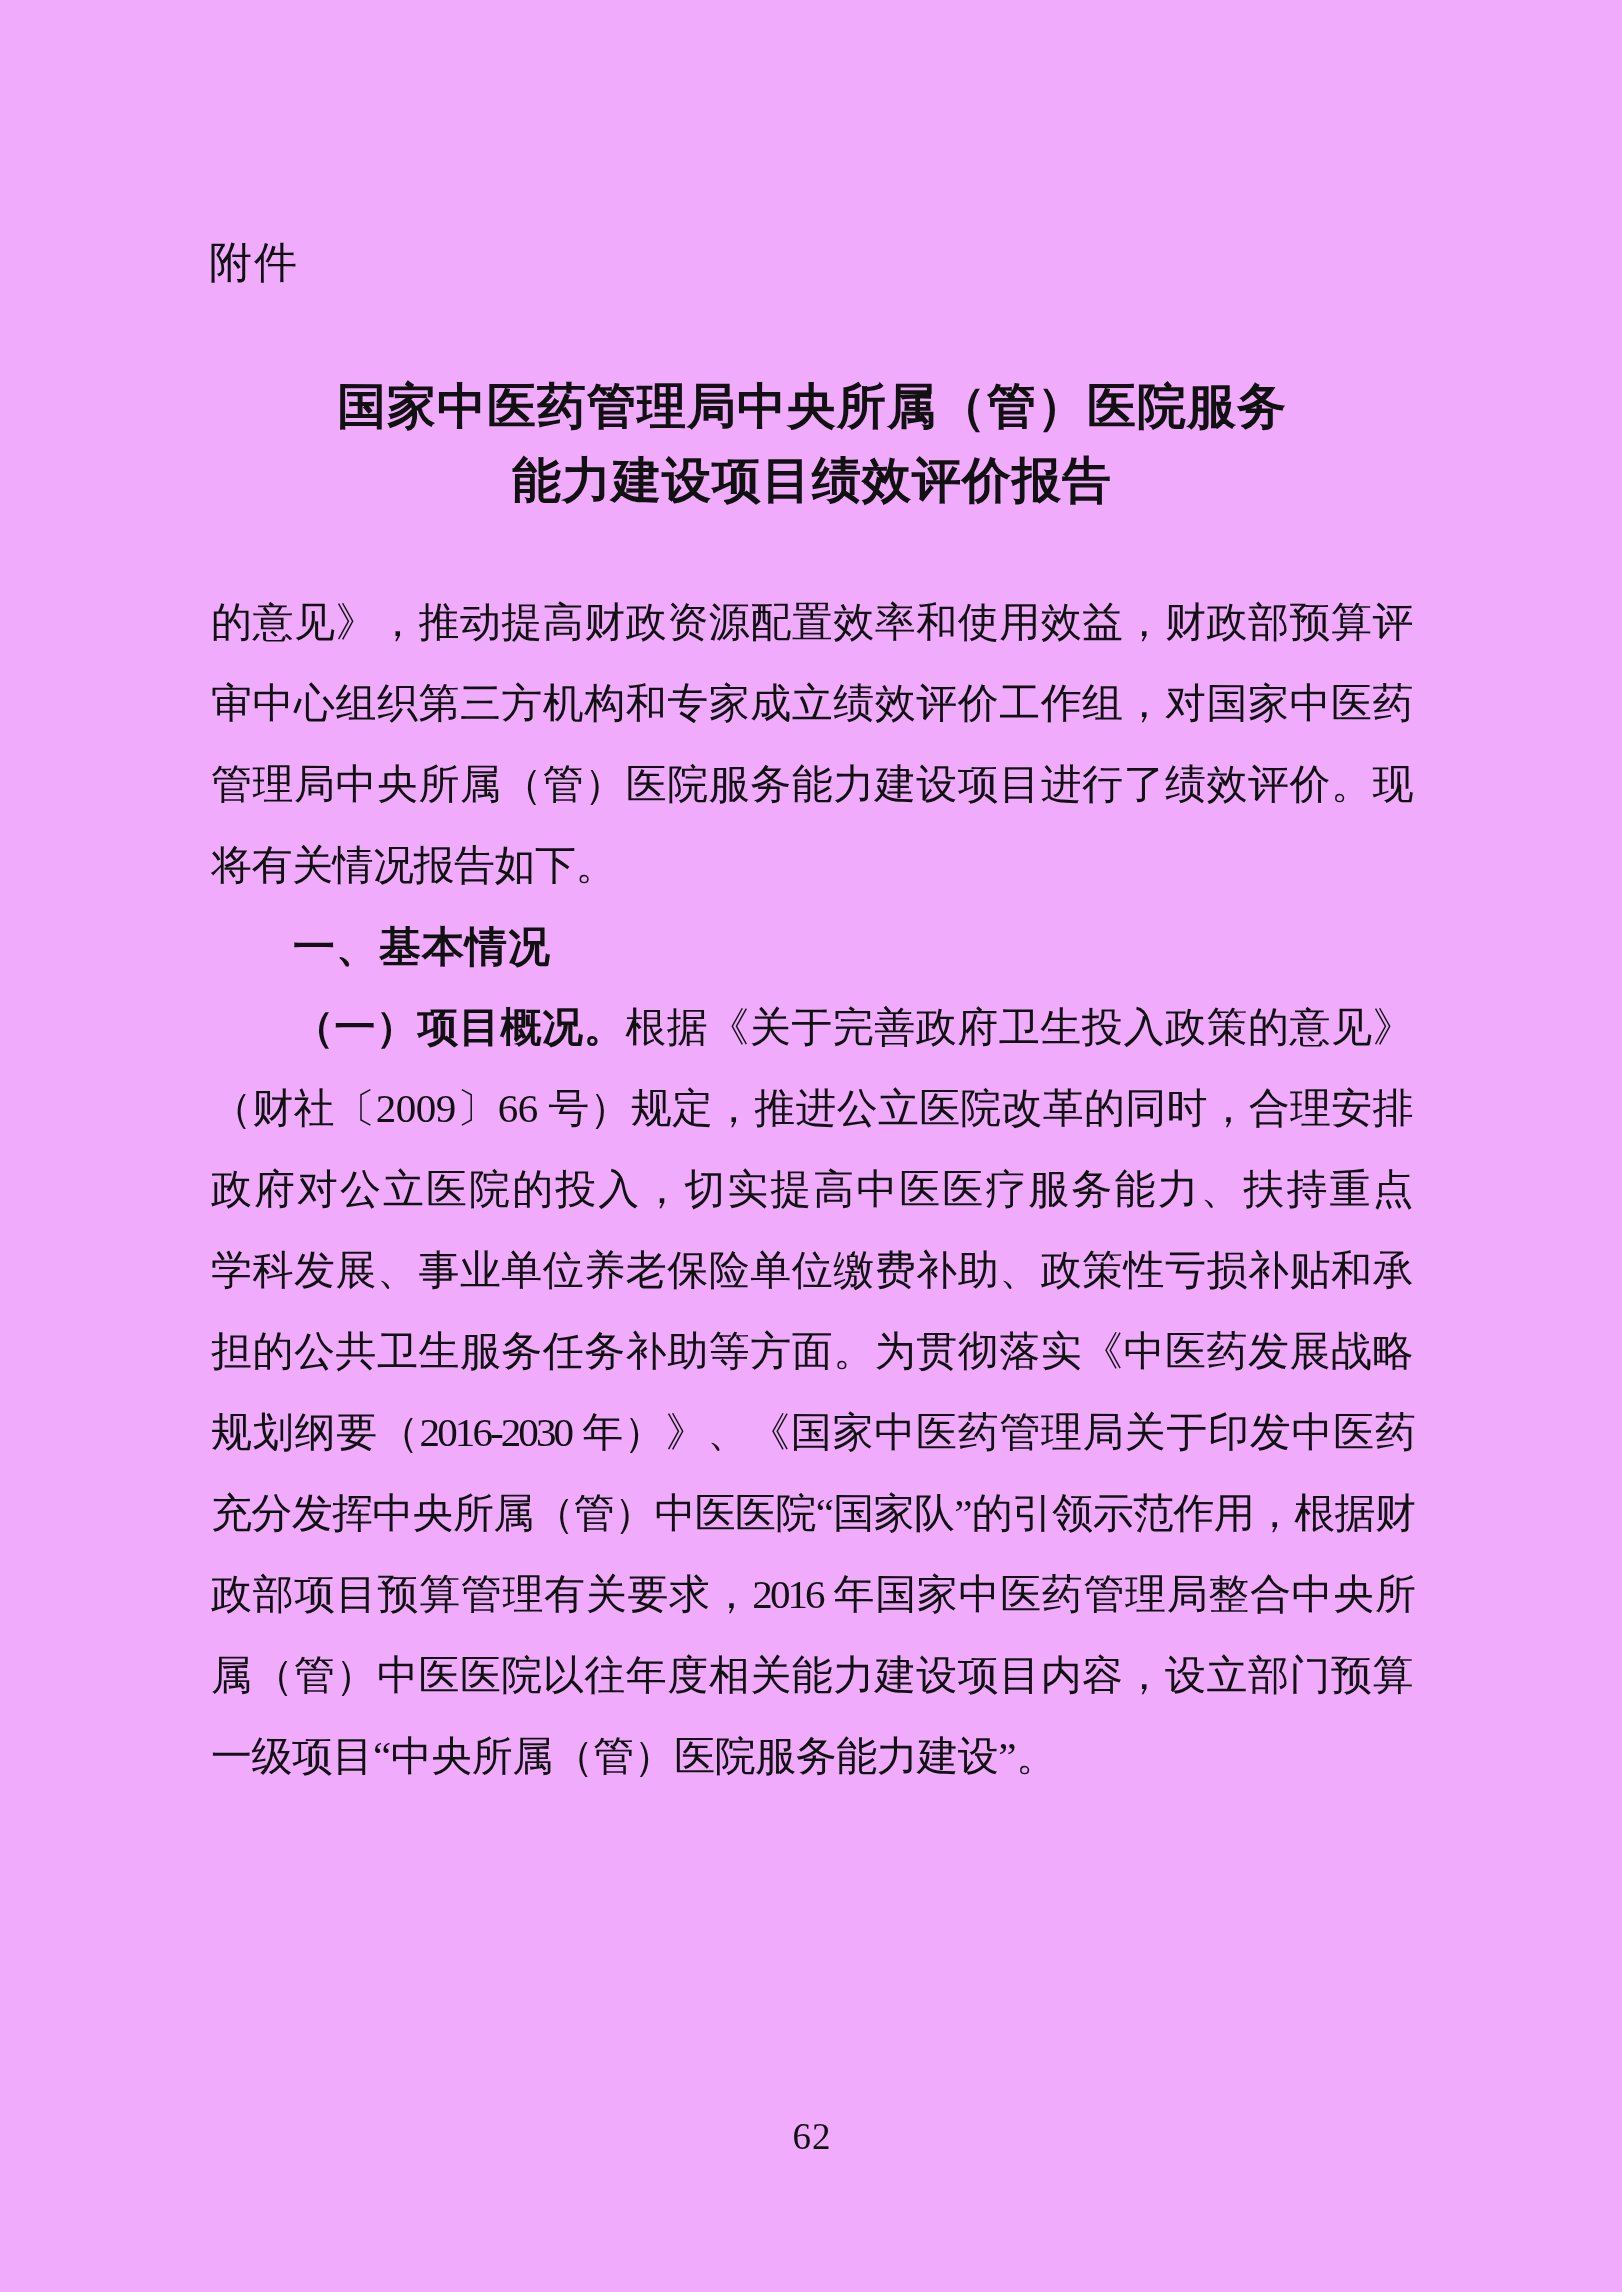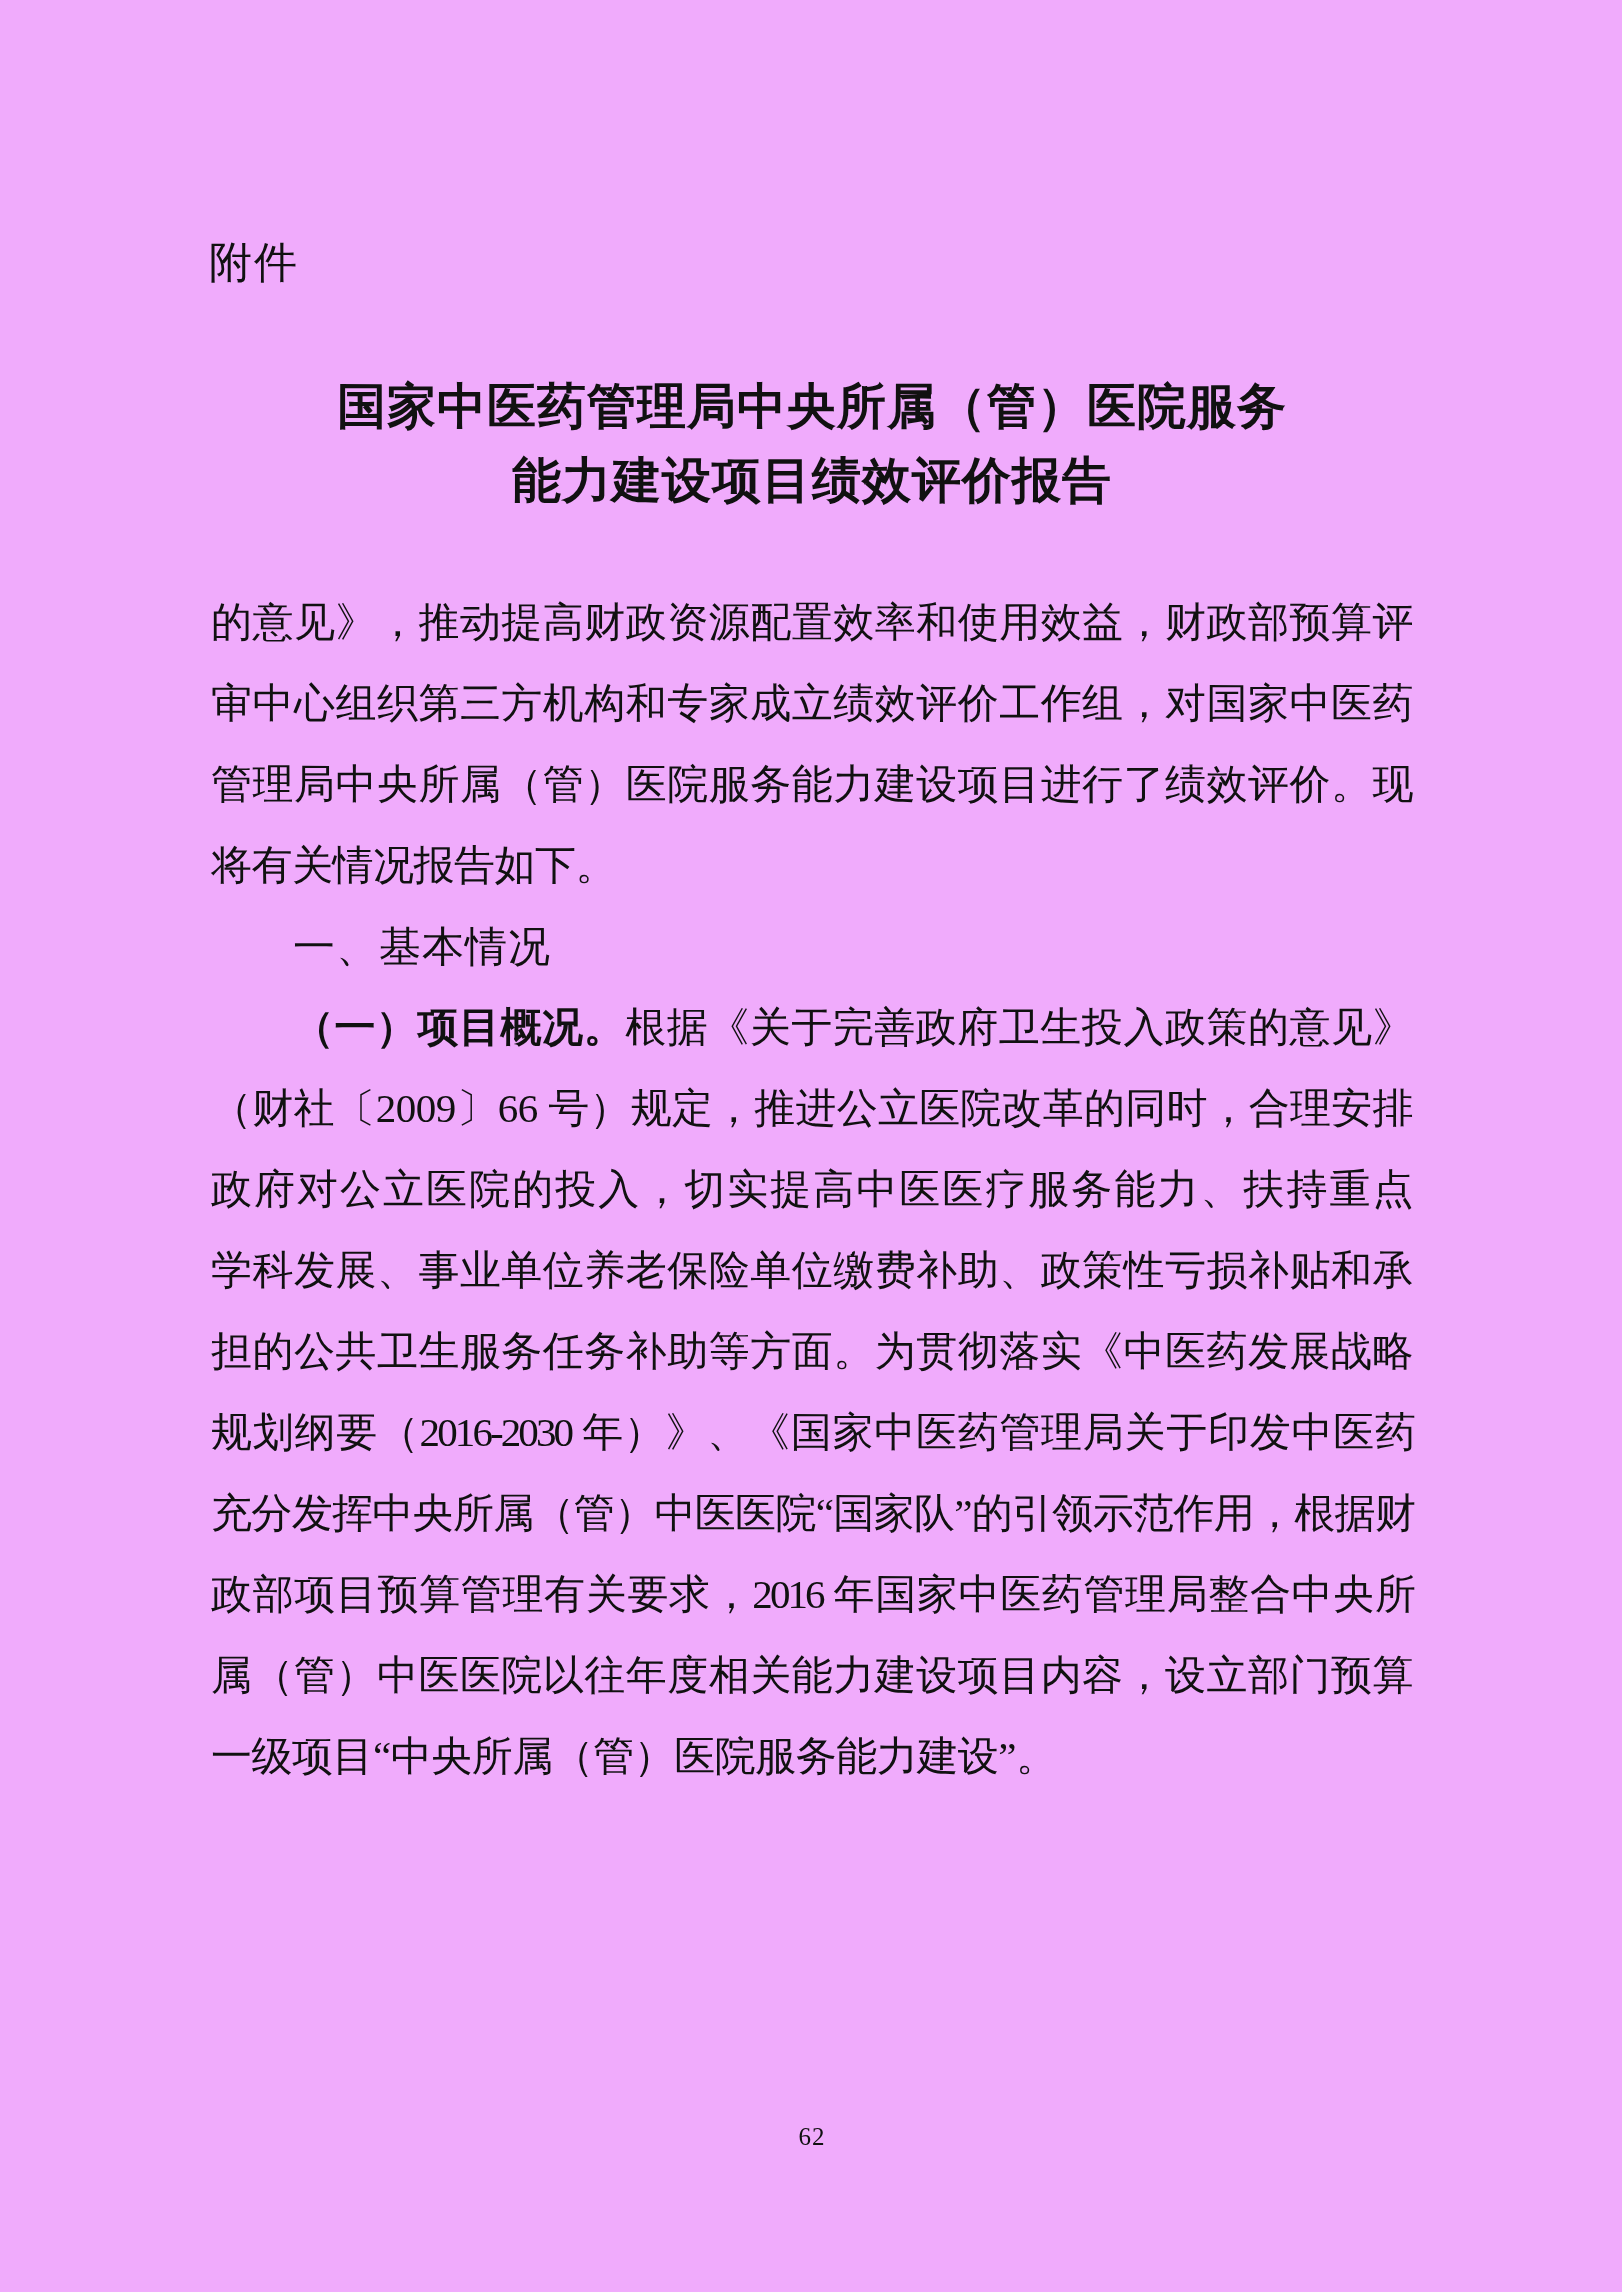--- a/index.html
+++ b/index.html
@@ -56,34 +56,34 @@
   .line.short {
     text-align-last: left;
   }
   .line.indent {
     text-indent: 82px;
   }
   .line.tight   { letter-spacing: -2.9px; }
   .line.tighter { letter-spacing: -4.4px; }
   .heading {
     font-family: "Liberation Sans", "DejaVu Sans", sans-serif;
-    font-weight: normal;
+    font-weight: bold;
     font-size: 42px;
     letter-spacing: 1px;
   }
   .bold-run {
     font-weight: bold;
   }
   .page-number {
     position: absolute;
     left: 211px;
     top: 2115px;
     width: 1202px;
     text-align: center;
-    font-size: 25px;
+    font-size: 37px;
     line-height: 43px;
     letter-spacing: 1px;
   }
 </style>
 </head>
 <body>
 
 <div class="page">
 
   <div class="attachment">附件</div>

